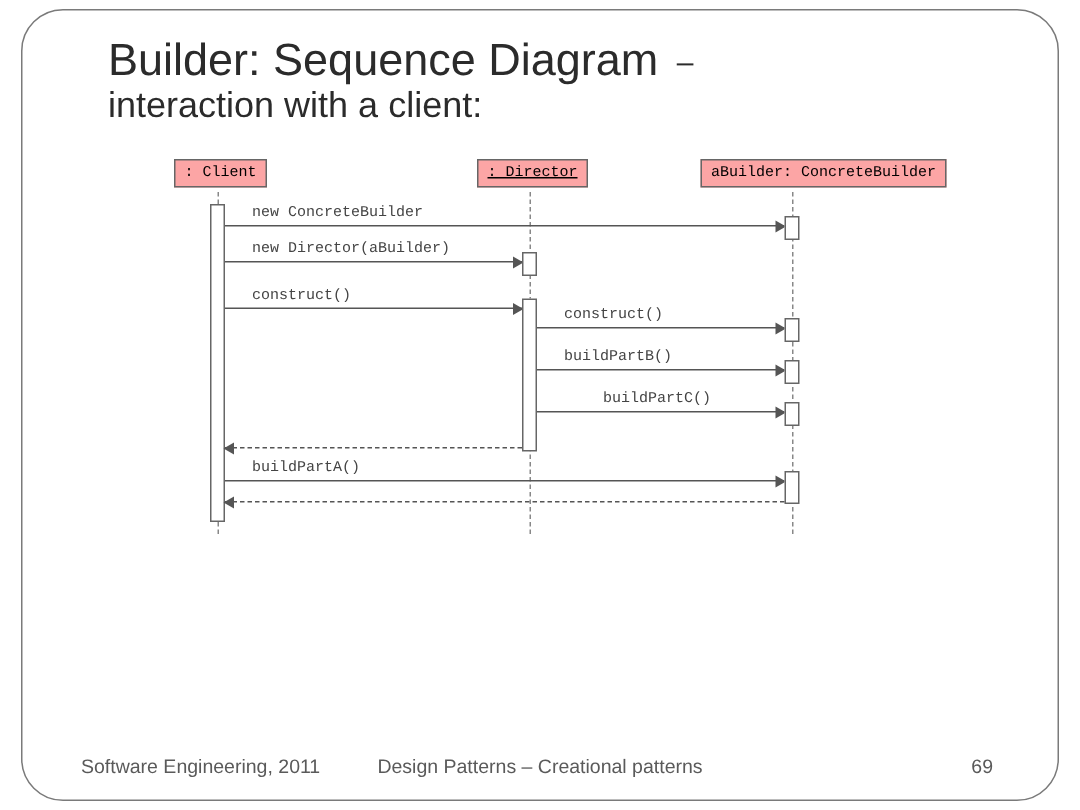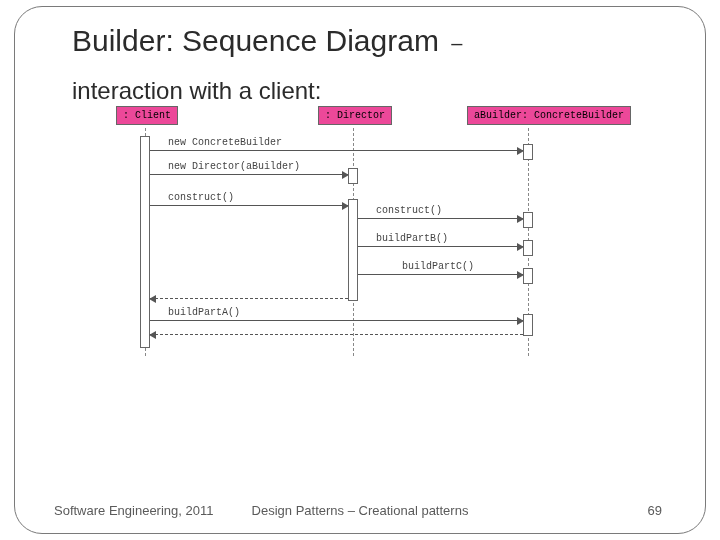--- a/index.html
+++ b/index.html
@@ -23,21 +23,21 @@
     line-height: 1.1;
     margin-top: 4px;
     margin-left: 34px;
   }
   .title-main { font-weight: normal; }
   .title-dash { font-size: 20px; vertical-align: middle; padding-left: 4px;}
   .subtitle {
     font-size: 24px;
     color: #2b2b2b;
     margin-left: 34px;
-    margin-top: 20px;
+    margin-top: 0;
   }
   .footer {
     position: absolute;
     bottom: 22px;
     left: 0; right: 0;
     display: flex;
     justify-content: space-between;
     font-size: 13px;
     color: #5a5a5a;
     padding: 0 58px 0 54px;
@@ -47,21 +47,21 @@
     position: absolute;
     top: 106px;
     left: 108px;
     width: 520px;
     height: 260px;
   }
   .lifeline-head {
     position: absolute;
     top: 0;
     border: 1px solid #666;
-    background: #ec4899;
+    background: #fca5a5;
     font-family: "Courier New", monospace;
     font-size: 10px;
     padding: 3px 6px;
     text-align: center;
     white-space: nowrap;
   }
   .lifeline-dash {
     position: absolute;
     top: 22px;
     width: 0;
@@ -109,21 +109,21 @@
 
   <div class="title-line">
     <span class="title-main">Builder: Sequence Diagram</span>
     <span class="title-dash">–</span>
   </div>
   <div class="subtitle">interaction with a client:</div>
 
   <div class="diagram">
 
     <div class="lifeline-head" style="left:8px;">: Client</div>
-    <div class="lifeline-head" style="left:210px;">: Director</div>
+    <div class="lifeline-head" style="left:210px;text-decoration:underline;">: Director</div>
     <div class="lifeline-head" style="left:340px;margin-left:19px;">aBuilder: ConcreteBuilder</div>
 
     <div class="lifeline-dash" style="left:37px;  height:228px;"></div>
     <div class="lifeline-dash" style="left:245px; height:228px;"></div>
     <div class="lifeline-dash" style="left:420px; height:228px;"></div>
 
     <div class="activation" style="left:32px; top:30px; height:212px;"></div>
 
     <div class="msg-label" style="left:60px; top:31px;">new ConcreteBuilder</div>
     <div class="msg-line" style="left:42px; top:44px; width:373px;">

